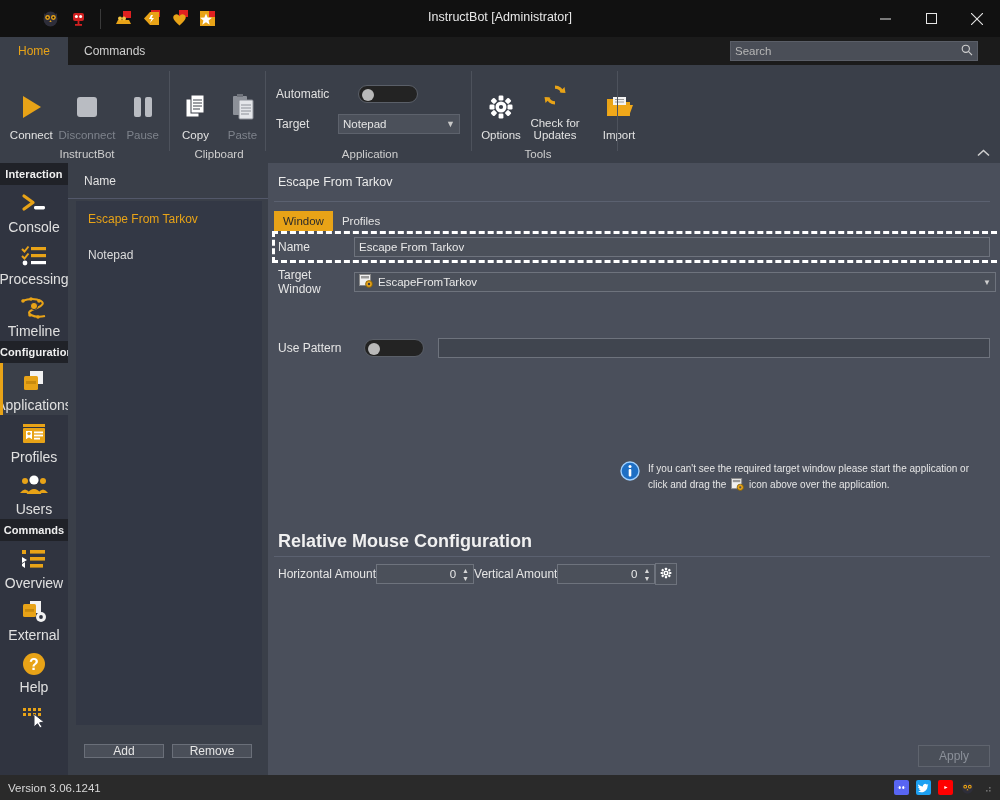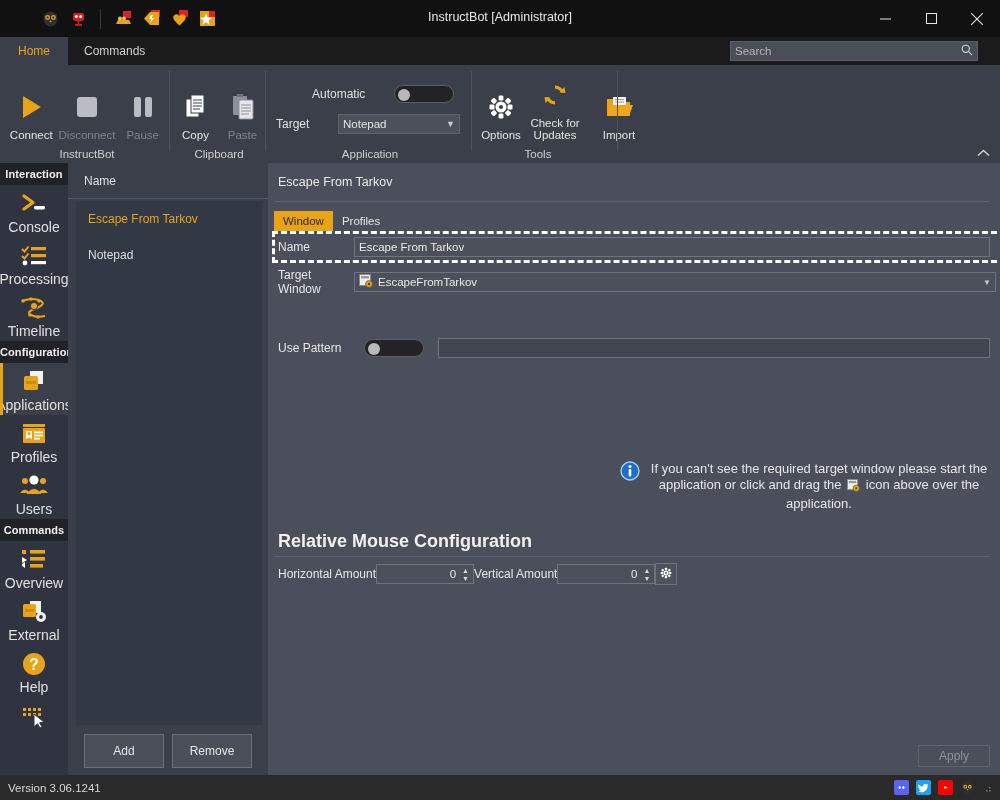--- a/index.html
+++ b/index.html
@@ -123,21 +123,21 @@
   .list-body { position:absolute; left:8px; right:6px; top:38px; bottom:50px; background:#333845; }
   .list-row {
     height:36px; display:flex; align-items:center; padding-left:12px; font-size:12px;
   }
   .list-row.selected { color:#e8a317; }
   .list-buttons {
     position:absolute; left:0; right:0; bottom:8px; height:32px;
     display:flex; gap:8px; justify-content:center; align-items:center;
   }
   .btn {
-    height:34px; min-width:80px; background:#4a4f59; border:1px solid #6a6f79;
+    height:14px; min-width:80px; background:#4a4f59; border:1px solid #6a6f79;
     color:#e6e6e6; font-size:12px; font-family:"Liberation Sans", sans-serif;
     display:flex; align-items:center; justify-content:center;
   }
 
   
   .content {
     position:absolute; left:268px; top:163px; right:0; bottom:25px;
     background:#4a4f5b;
   }
   .content-title {
@@ -155,21 +155,21 @@
   }
 
   .frow { position:absolute; display:flex; align-items:center; }
   .flabel { font-size:12px; color:#e6e6e6; }
   .input {
     background:#4b505a; border:1px solid #6e737d; height:20px;
     display:flex; align-items:center; padding:0 4px;
     font-size:11.5px; color:#e9e9e9;
   }
   .infobar { position:absolute; left:352px; top:298px; right:10px; display:flex; gap:8px; }
-  .infobar .msg { font-size:13px; color:#e6e6e6; line-height:16px;text-align:center; }
+  .infobar .msg { font-size:10px; color:#e6e6e6; line-height:16px; }
   .sect-title {
     position:absolute; left:10px; top:368px; font-size:18px; font-weight:bold; color:#f0f0f0;
   }
   .sect-rule { position:absolute; left:6px; right:10px; top:393px; height:1px; background:#5b6170; }
 
   .spin {
     height:20px; background:#4b505a; border:1px solid #6e737d;
     display:flex; align-items:center; position:relative;
   }
   .spin .val { flex:1; text-align:right; padding-right:4px; font-size:11.5px; color:#e9e9e9; }
@@ -359,21 +359,21 @@
             <span class="lbl">Paste</span>
           </div>
         </div>
         <div class="glabel">Clipboard</div>
         <div class="gsep"></div>
       </div>
 
       <div class="rgroup" style="left:268px; width:204px;">
         <div style="padding:18px 0 0 8px;">
           <div class="fieldrow">
-            <span class="flab" style="width:82px;margin-left:36px;">Automatic</span>
+            <span class="flab" style="width:82px;">Automatic</span>
             <div class="toggle">
                 <div class="knob"></div>
               </div>
           </div>
           <div class="fieldrow" style="margin-top:8px;">
             <span class="flab" style="width:62px;">Target</span>
             <div class="combo" style="width:122px;">
               <span>Notepad</span>
               <span class="arr">▼</span>
             </div>

